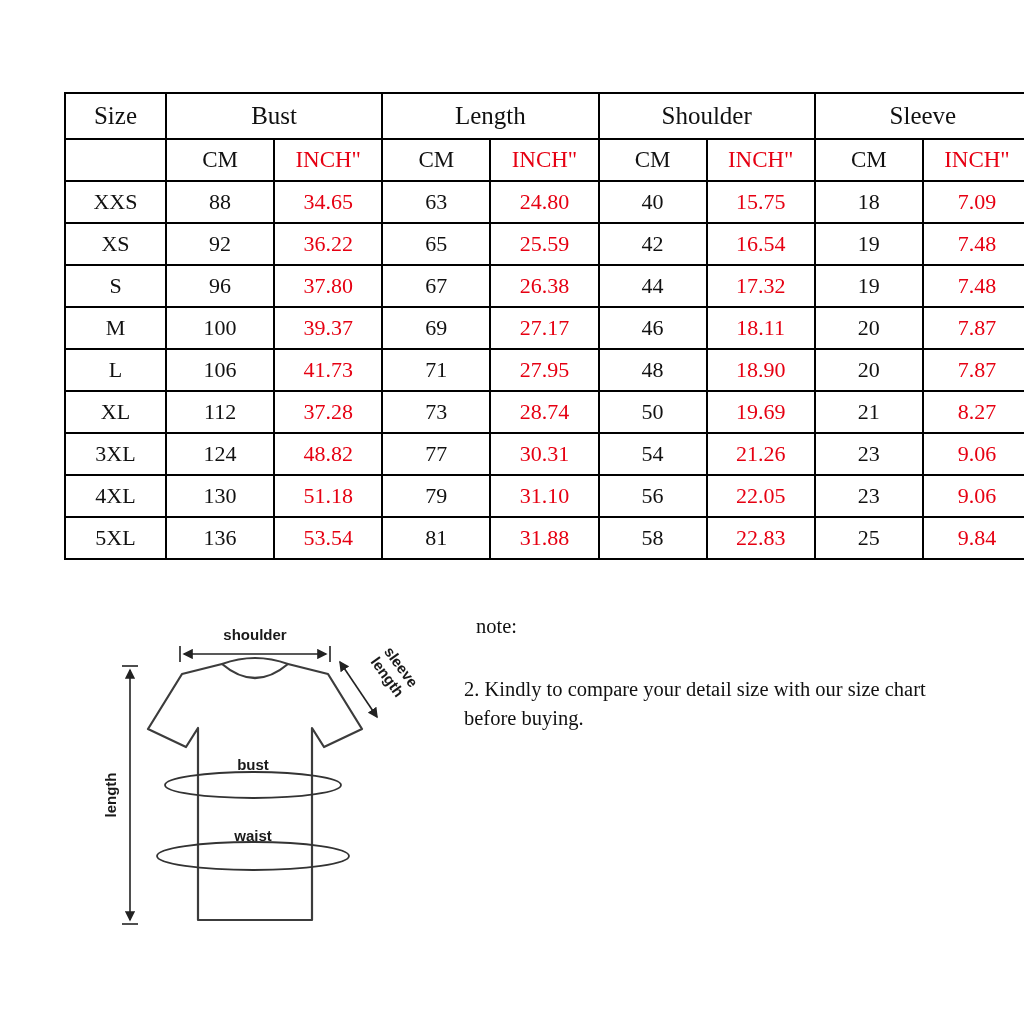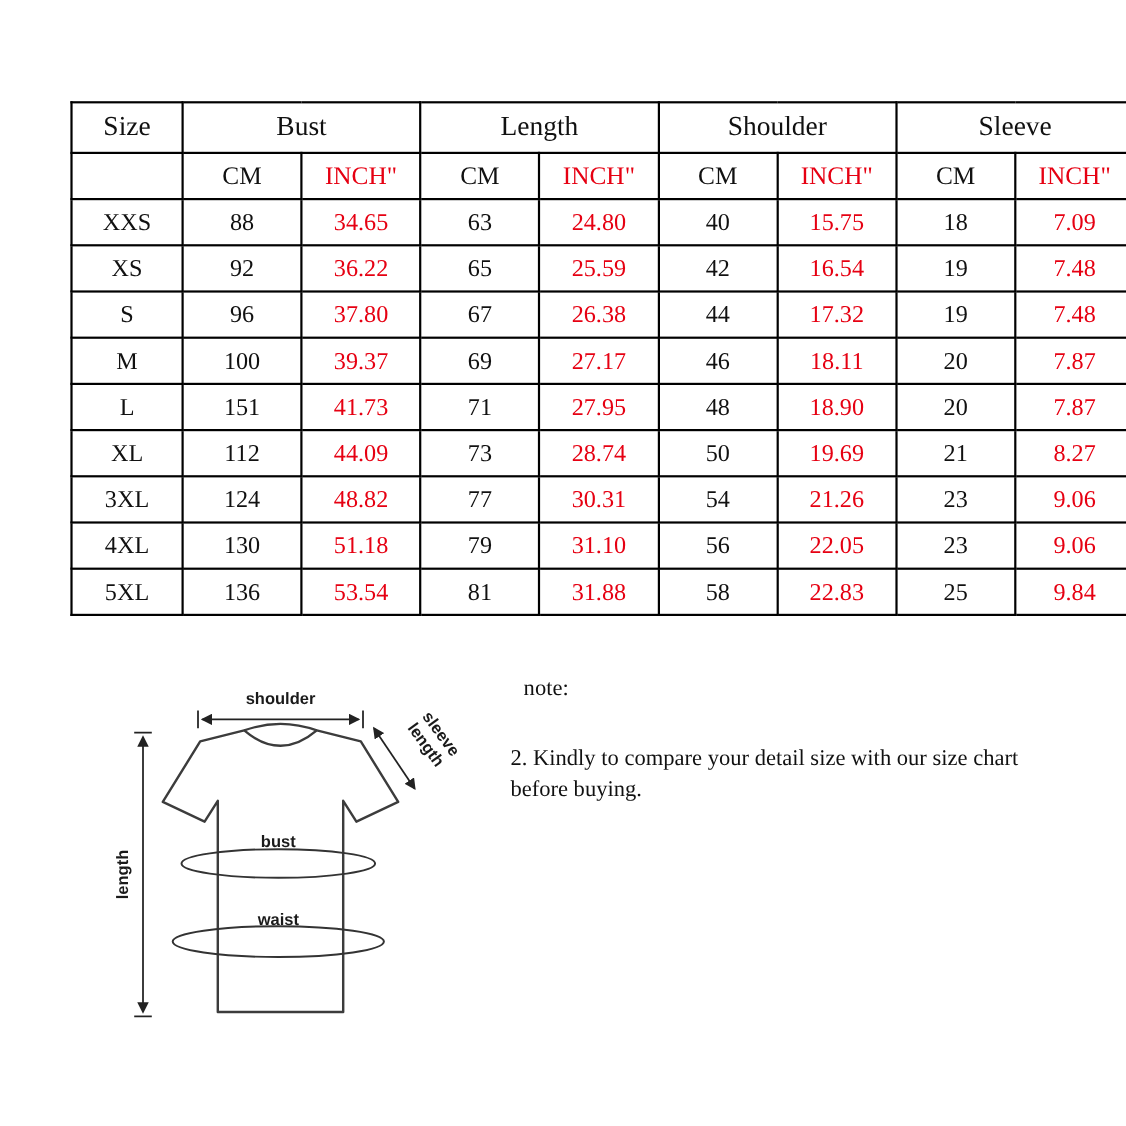--- a/index.html
+++ b/index.html
@@ -92,33 +92,33 @@
       <td class="in">39.37</td>
       <td>69</td>
       <td class="in">27.17</td>
       <td>46</td>
       <td class="in">18.11</td>
       <td>20</td>
       <td class="in">7.87</td>
     </tr>
     <tr>
       <td>L</td>
-      <td>151</td>
+      <td>106</td>
       <td class="in">41.73</td>
       <td>71</td>
       <td class="in">27.95</td>
       <td>48</td>
       <td class="in">18.90</td>
       <td>20</td>
       <td class="in">7.87</td>
     </tr>
     <tr>
       <td>XL</td>
       <td>112</td>
-      <td class="in">44.09</td>
+      <td class="in">37.28</td>
       <td>73</td>
       <td class="in">28.74</td>
       <td>50</td>
       <td class="in">19.69</td>
       <td>21</td>
       <td class="in">8.27</td>
     </tr>
     <tr>
       <td>3XL</td>
       <td>124</td>

